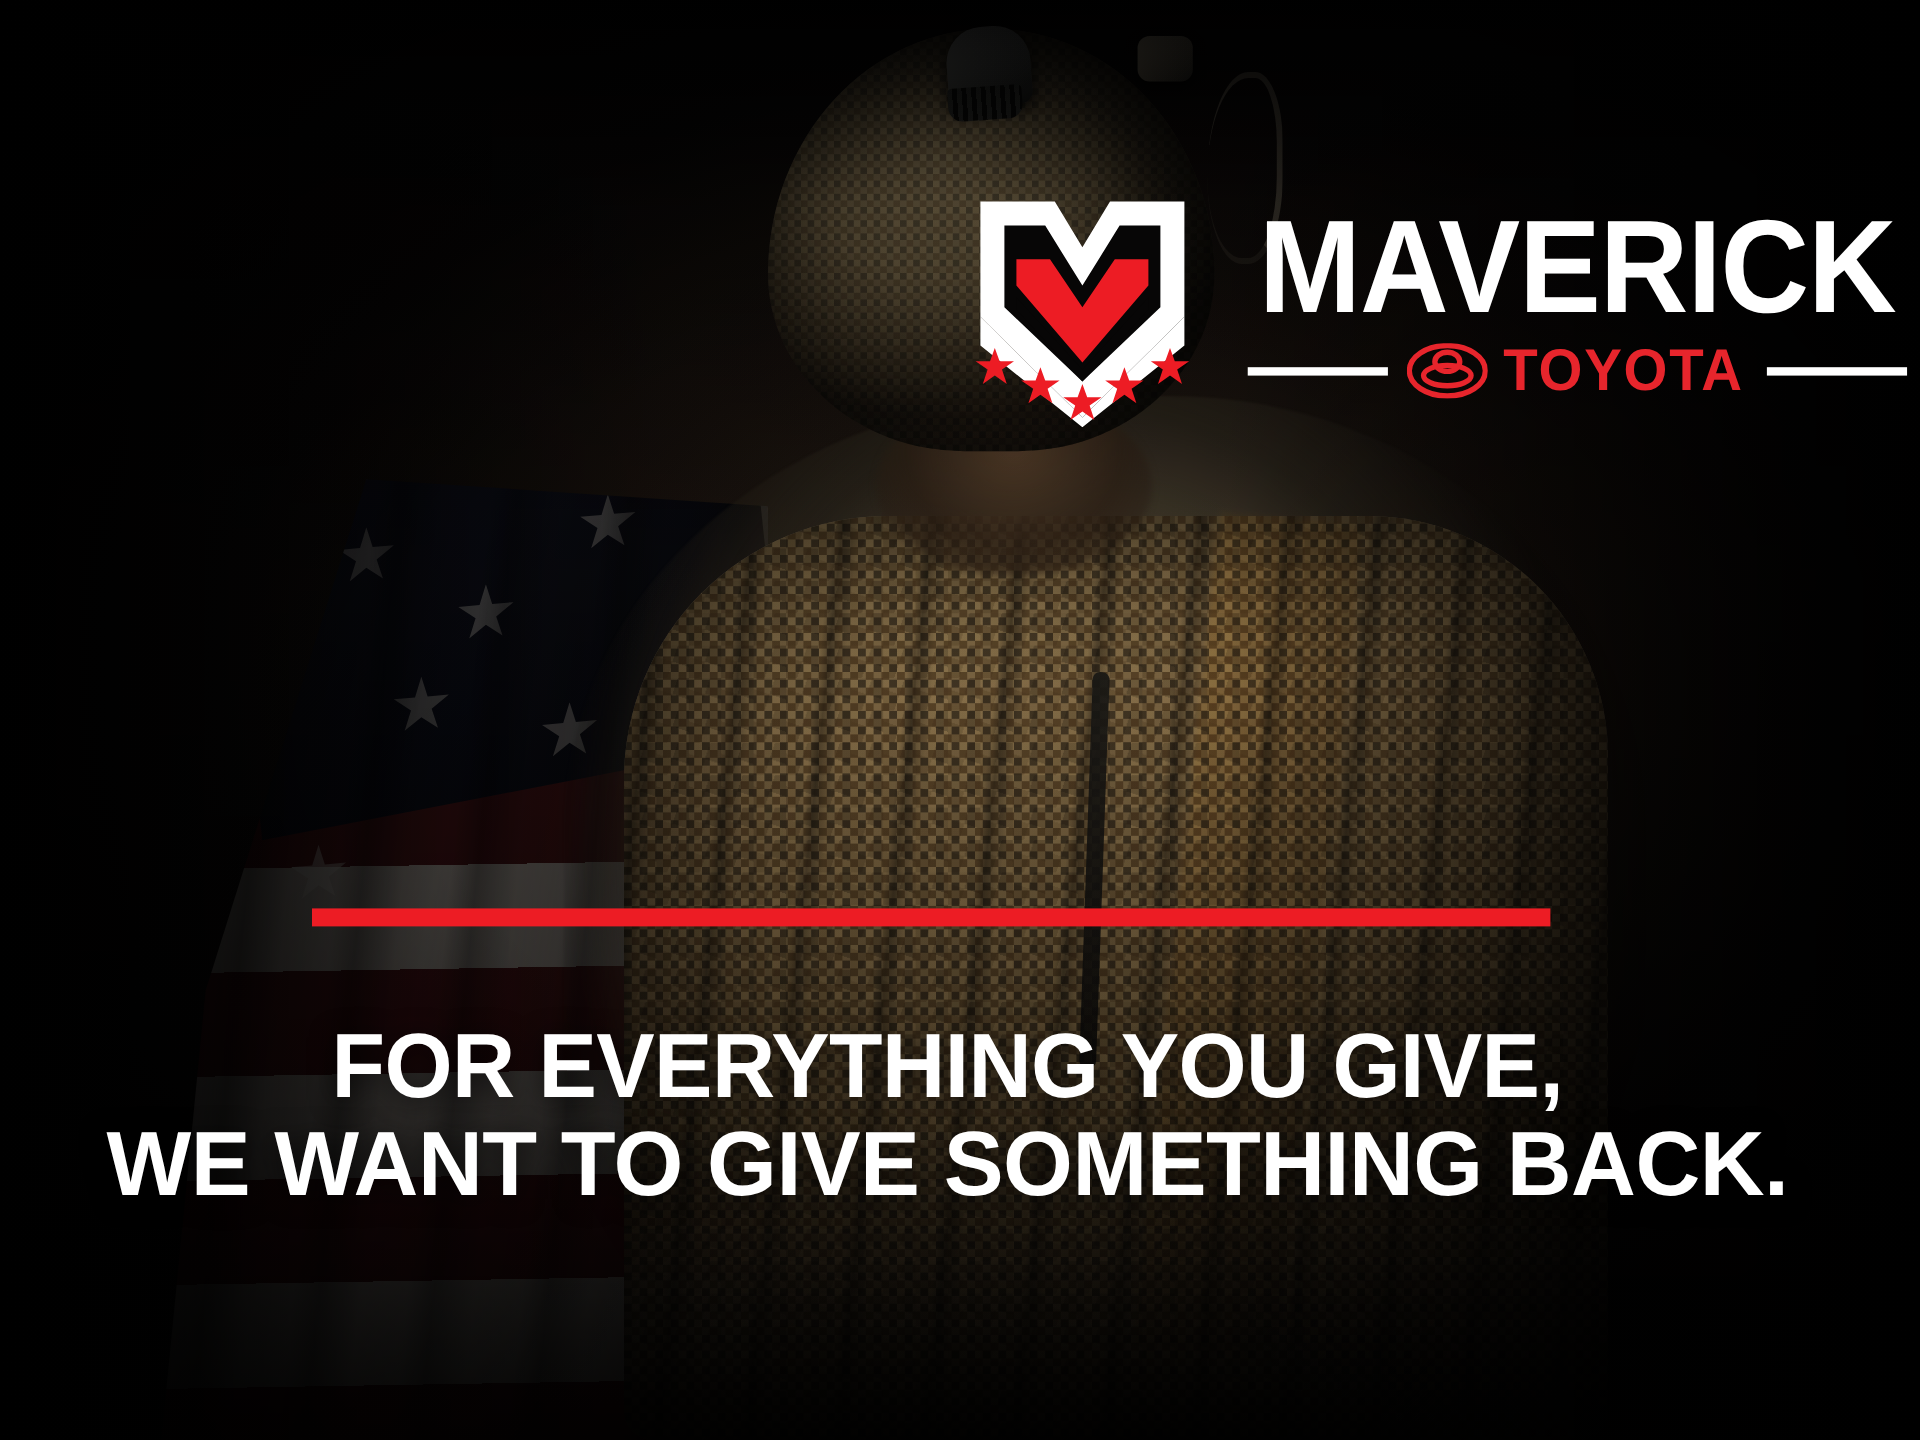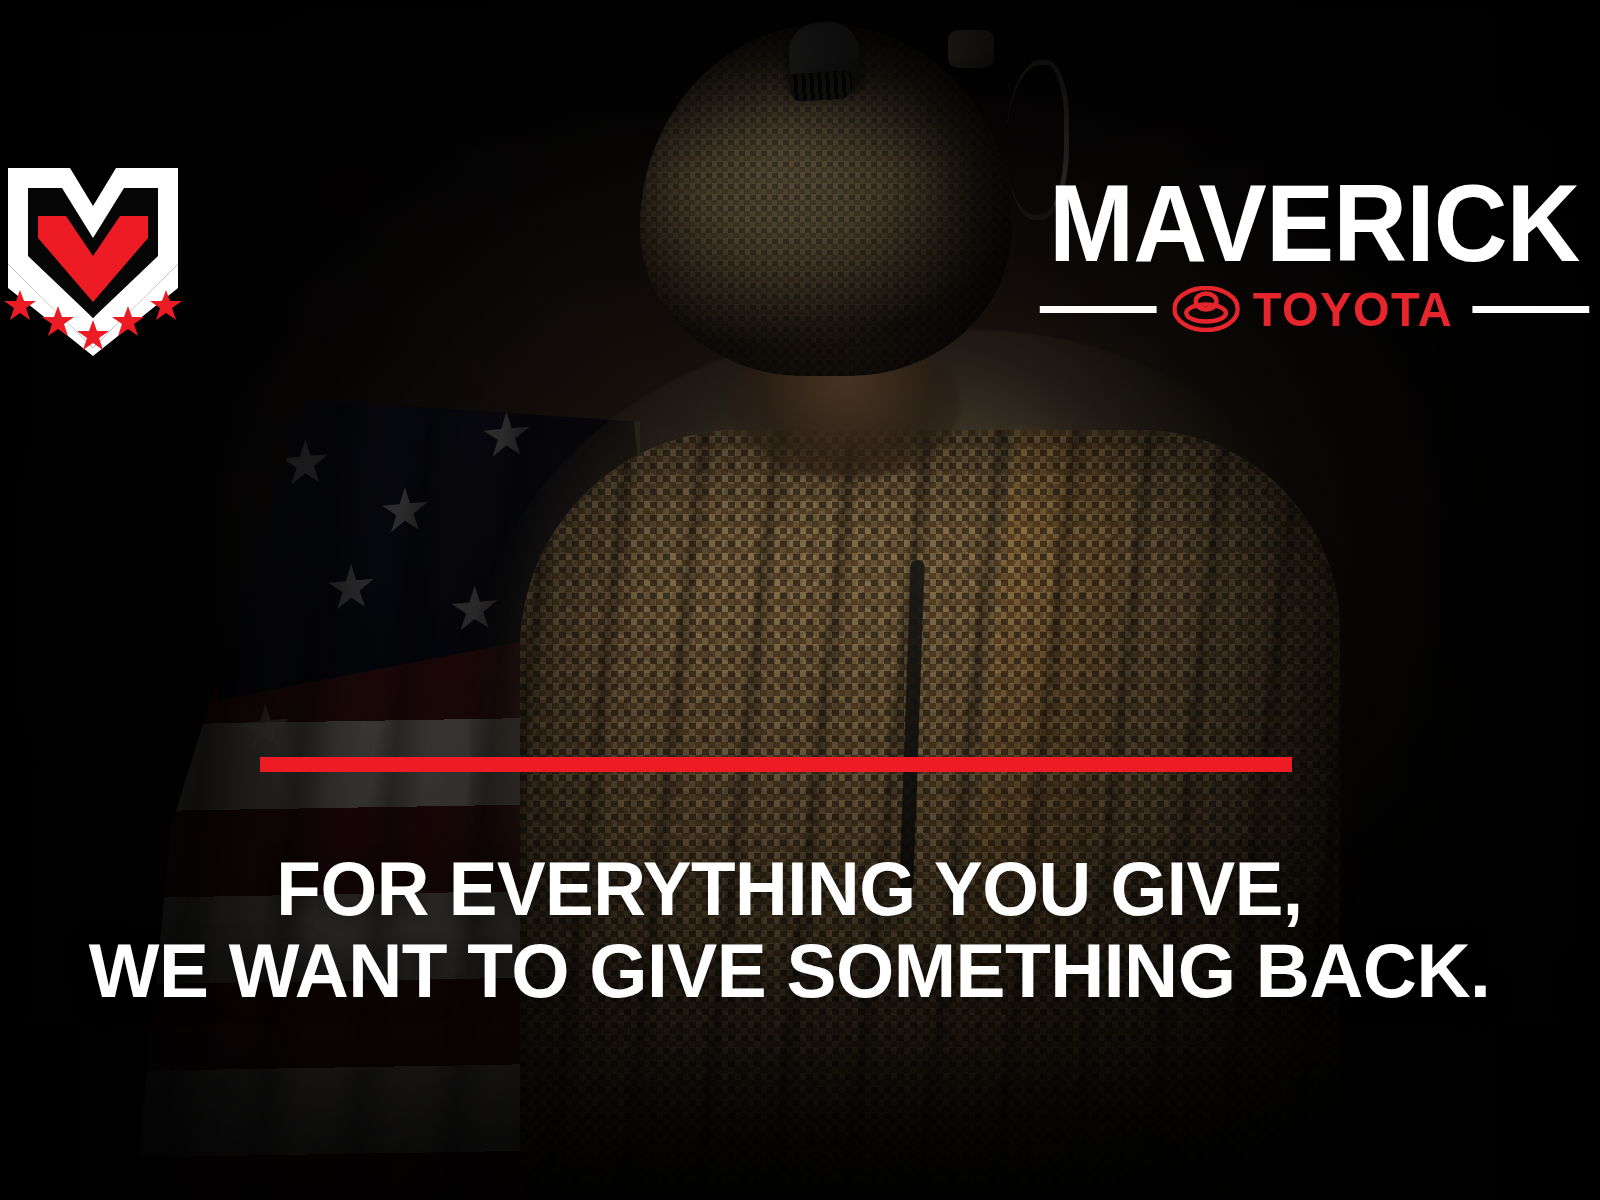--- a/index.html
+++ b/index.html
@@ -274,21 +274,21 @@
     z-index: 10;
   }
 
   
   .logo-lockup {
     position: absolute;
     left: 0;
     top: 160px;
     width: 1600px;
     display: flex;
-    justify-content: space-between;
+    justify-content: flex-end;
     align-items: flex-start;
     gap: 34px;
   }
 
   .emblem {
     position: relative;
     width: 186px;
     height: 196px;
     flex: 0 0 auto;
   }

